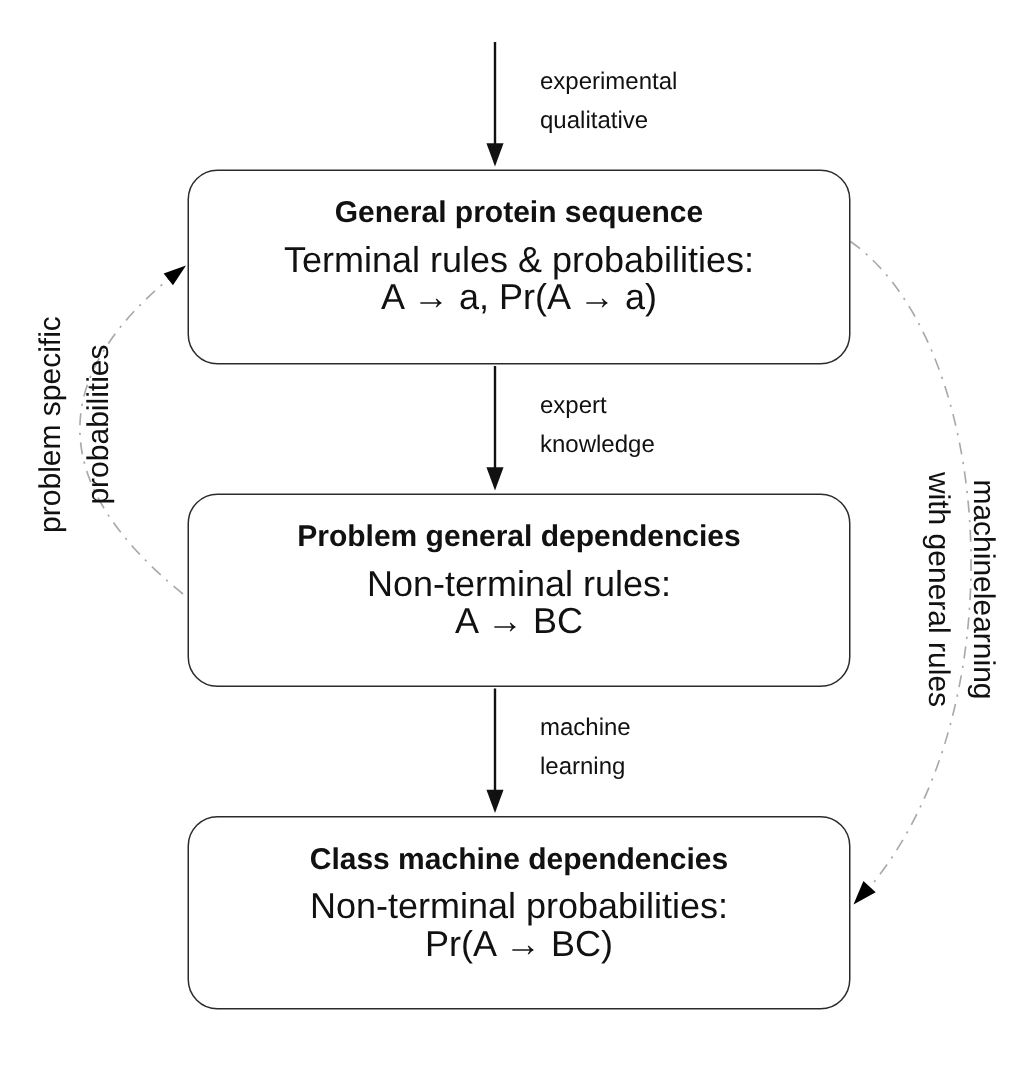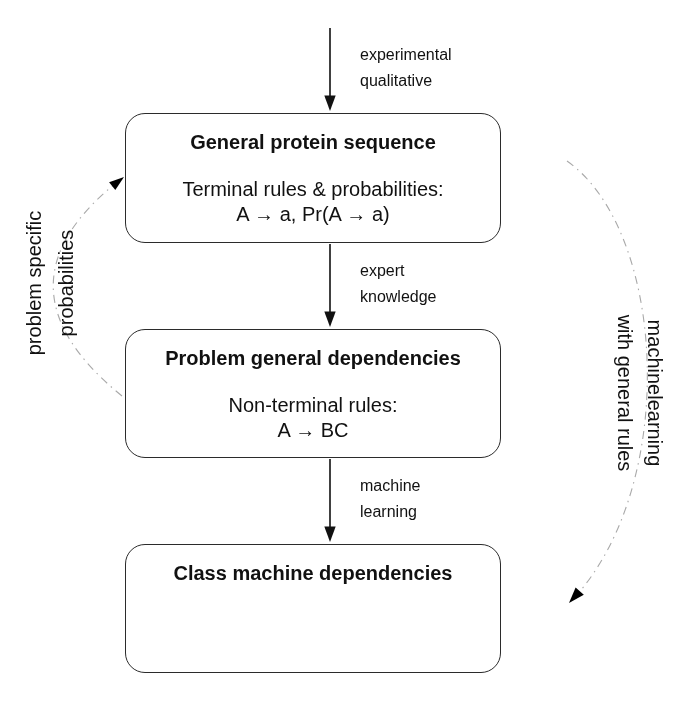--- a/index.html
+++ b/index.html
@@ -19,38 +19,38 @@
   svg.connectors {
     position: absolute;
     left: 0;
     top: 0;
     width: 685px;
     height: 710px;
   }
   .node-box {
     position: absolute;
     left: 125px;
-    width: 376px;
+    width: 442px;
     height: 130px;
     box-sizing: border-box;
     border: 1.4px solid #2b2b2b;
     border-radius: 20px;
     background: #ffffff;
     text-align: center;
   }
   .node-box .box-title {
     margin-top: 15px;
     font-size: 20px;
     line-height: 26px;
     font-weight: bold;
     color: #111111;
   }
   .node-box .box-body {
-    margin-top: 22px;
-    font-size: 20px;
+    margin-top: 6px;
+    font-size: 24px;
     line-height: 25px;
     color: #111111;
   }
   .flow-label {
     position: absolute;
     left: 360px;
     font-size: 16px;
     line-height: 26px;
     color: #111111;
     white-space: nowrap;
@@ -124,20 +124,24 @@
   <div class="node-box" style="top:329px;height:129px">
     <div class="box-title">Problem general dependencies</div>
     <div class="box-body">
       <div>Non-terminal rules:</div>
       <div>A → BC</div>
     </div>
   </div>
 
   <div class="node-box" style="top:544px;height:129px">
     <div class="box-title">Class machine dependencies</div>
+    <div class="box-body">
+      <div>Non-terminal probabilities:</div>
+      <div>Pr(A → BC)</div>
+    </div>
   </div>
 
   <div class="side-label left">
     <div>problem specific</div>
     <div>probabilities</div>
   </div>
   <div class="side-label right">
     <div>machinelearning</div>
     <div>with general rules</div>
   </div>

